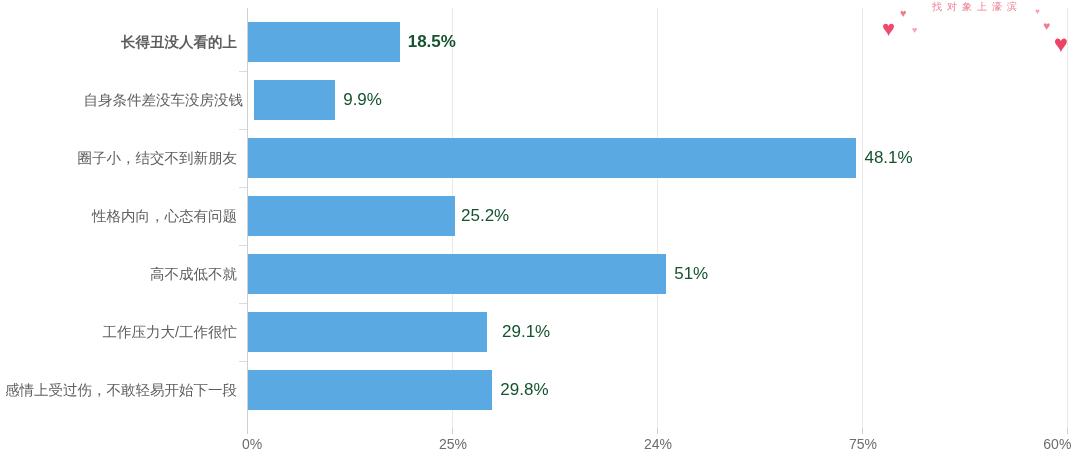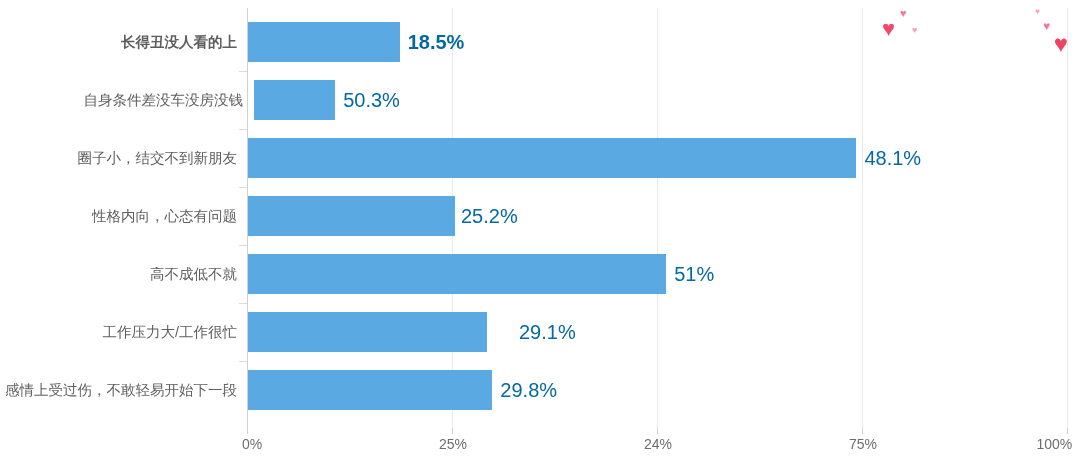--- a/index.html
+++ b/index.html
@@ -127,22 +127,22 @@
     white-space: nowrap;
   }
   .bar {
     position: absolute;
     left: 248px;
     height: 40px;
     background: #5ba9e3;
   }
   .bar-value {
     position: absolute;
-    font-size: 20px;
-    color: #0369a1;
+    font-size: 17px;
+    color: #14532d;
     line-height: 40px;
     white-space: nowrap;
   }
   .row-tick {
     position: absolute;
     left: 239px;
     width: 8px;
     height: 1px;
     background: #dcdcdc;
   }
@@ -152,53 +152,54 @@
 
 <div id="chart-root">
 
   <div class="brand-logo">
     <span class="heart h1">♥</span>
     <span class="heart h2">♥</span>
     <span class="heart h3">♥</span>
     <span class="heart h4">♥</span>
     <span class="heart h5">♥</span>
     <span class="heart h6">♥</span>
+    <div class="brand-tagline">找对象上濠滨</div>
   </div>
 
   <div class="plot">
     <div class="axis-vertical"></div>
     <div id="gridlines">
         <div class="gridline" style="left: 452px;"></div>
         <div class="gridline" style="left: 657px;"></div>
         <div class="gridline" style="left: 862px;"></div>
         <div class="gridline" style="left: 1067px;"></div>
       </div>
     <div id="xticks">
         <div class="xtick-mark" style="left: 247px;"></div>
         <div class="xtick-label first" style="left: 248px;">0%</div>
         <div class="xtick-mark" style="left: 452px;"></div>
         <div class="xtick-label" style="left: 453px;">25%</div>
         <div class="xtick-mark" style="left: 657px;"></div>
         <div class="xtick-label" style="left: 658px;">24%</div>
         <div class="xtick-mark" style="left: 862px;"></div>
         <div class="xtick-label" style="left: 863px;">75%</div>
         <div class="xtick-mark" style="left: 1067px;"></div>
-        <div class="xtick-label last" style="left: 1068px;">100%</div>
+        <div class="xtick-label last" style="left: 1068px;">60%</div>
       </div>
     <div id="rows">
         <div class="row" style="top: 22px; height: 40px; font-weight: bold;">
           <div class="cat-label">长得丑没人看的上</div>
           <div class="bar" title="长得丑没人看的上 18.5%" style="width: 151.7px; background: rgb(91, 169, 227);"></div>
           <div class="bar-value" style="left: 407.7px;">18.5%</div>
         </div>
         <div class="row-tick" style="top: 71px;"></div>
         <div class="row" style="top: 80px; height: 40px; margin-left: 6px;">
           <div class="cat-label">自身条件差没车没房没钱</div>
           <div class="bar" title="自身条件差没车没房没钱 9.9%" style="width: 81.18px; background: rgb(91, 169, 227);"></div>
-          <div class="bar-value" style="left: 337.18px;">50.3%</div>
+          <div class="bar-value" style="left: 337.18px;">9.9%</div>
         </div>
         <div class="row-tick" style="top: 129px;"></div>
         <div class="row" style="top: 138px; height: 30px; padding-left: 16px;">
           <div class="cat-label">圈子小，结交不到新朋友</div>
           <div class="bar" title="圈子小，结交不到新朋友 74.2%" style="width: 608.44px; background: rgb(91, 169, 227);"></div>
           <div class="bar-value" style="left: 864.44px;">48.1%</div>
         </div>
         <div class="row-tick" style="top: 187px;"></div>
         <div class="row" style="top: 196px; height: 40px;">
           <div class="cat-label">性格内向，心态有问题</div>
@@ -208,21 +209,21 @@
         <div class="row-tick" style="top: 245px;"></div>
         <div class="row" style="top: 254px; height: 40px;">
           <div class="cat-label">高不成低不就</div>
           <div class="bar" title="高不成低不就 51%" style="width: 418.2px; background: rgb(91, 169, 227);"></div>
           <div class="bar-value" style="left: 674.2px;">51%</div>
         </div>
         <div class="row-tick" style="top: 303px;"></div>
         <div class="row" style="top: 312px; height: 40px;">
           <div class="cat-label">工作压力大/工作很忙</div>
           <div class="bar" title="工作压力大/工作很忙 29.1%" style="width: 238.62px; background: rgb(91, 169, 227);"></div>
-          <div class="bar-value" style="left: 519px;">29.1%</div>
+          <div class="bar-value" style="left: 502px;">29.1%</div>
         </div>
         <div class="row-tick" style="top: 361px;"></div>
         <div class="row" style="top: 370px; height: 40px;">
           <div class="cat-label">感情上受过伤，不敢轻易开始下一段</div>
           <div class="bar" title="感情上受过伤，不敢轻易开始下一段 29.8%" style="width: 244.36px; background: rgb(91, 169, 227);"></div>
           <div class="bar-value" style="left: 500.36px;">29.8%</div>
         </div>
       </div>
   </div>
 

